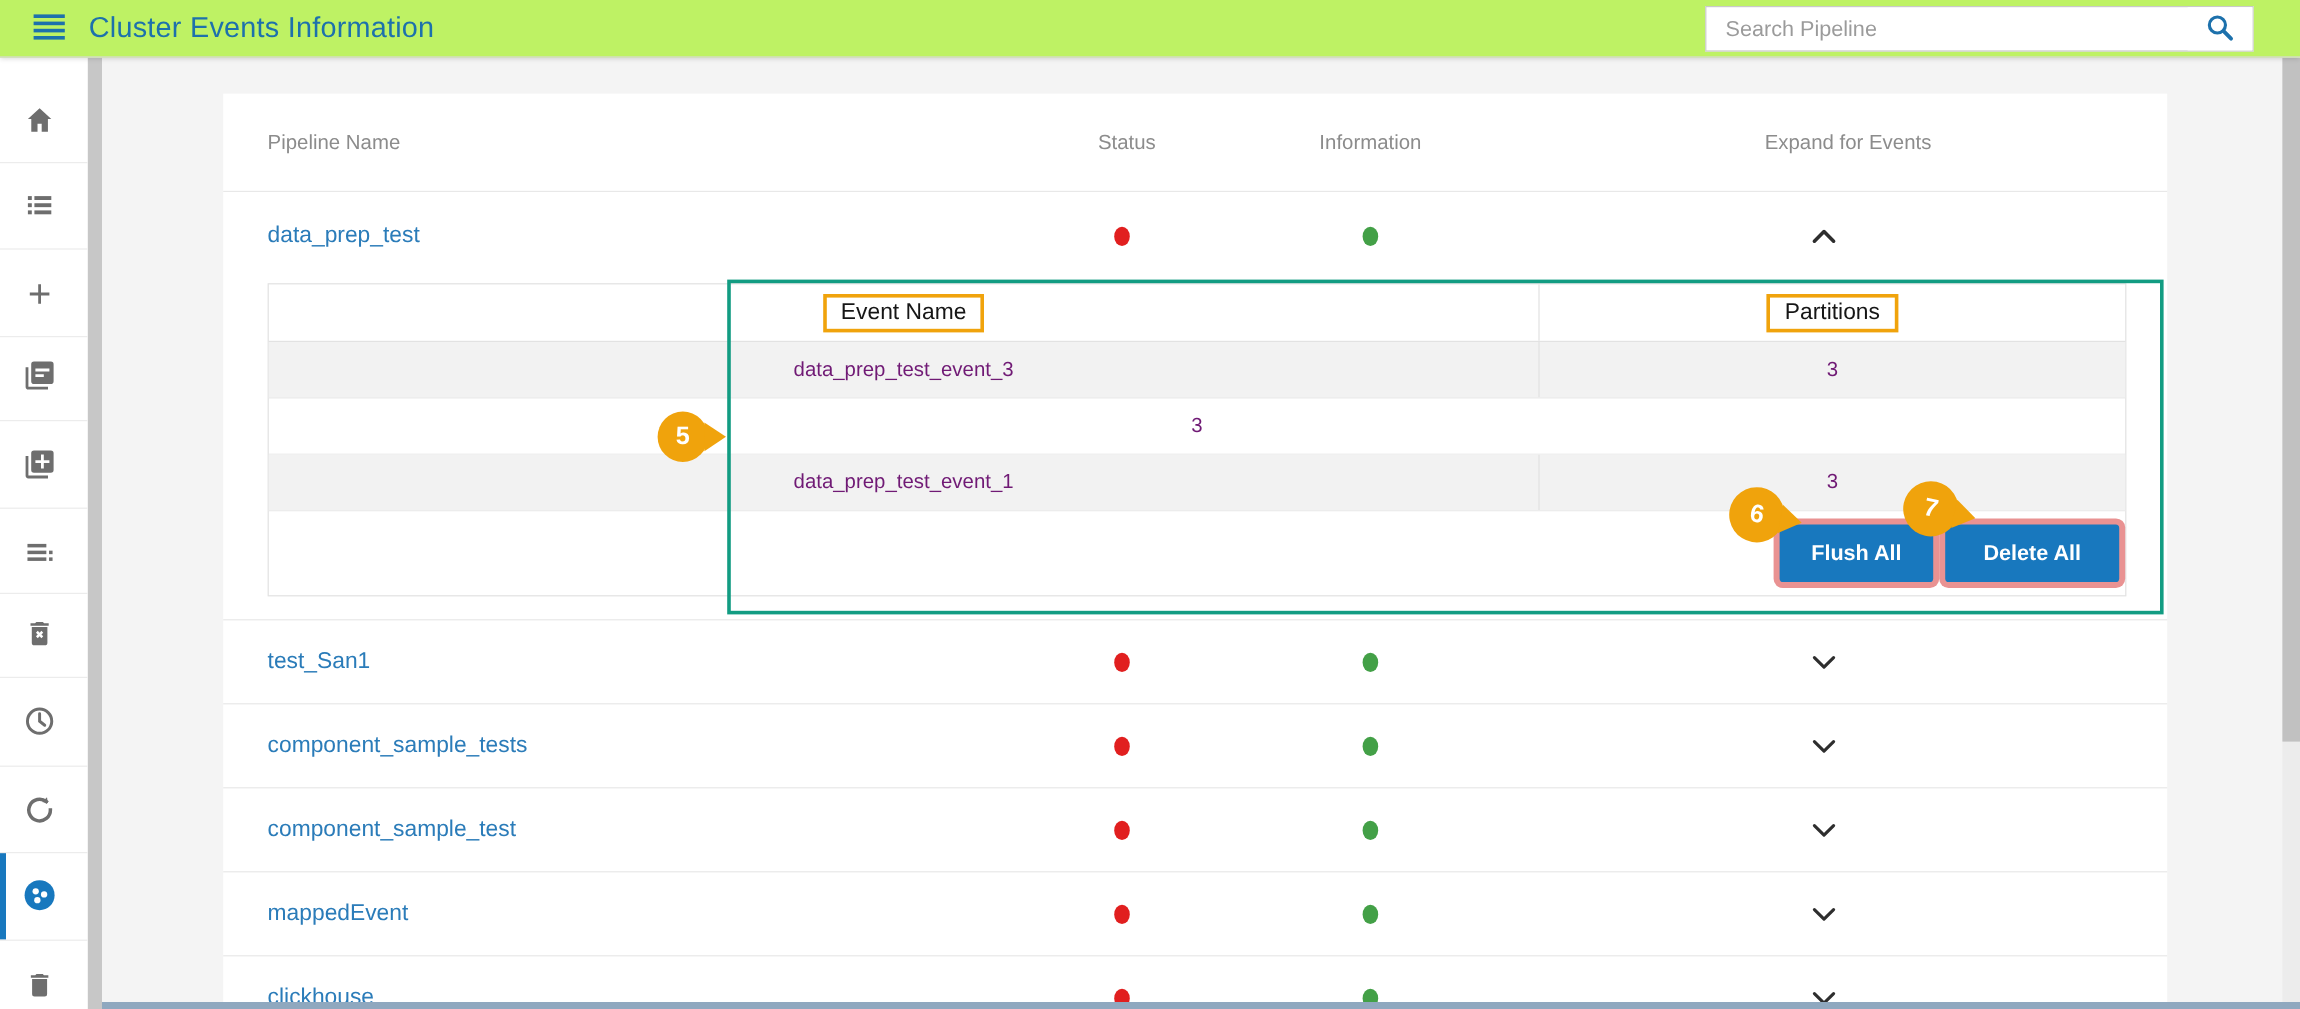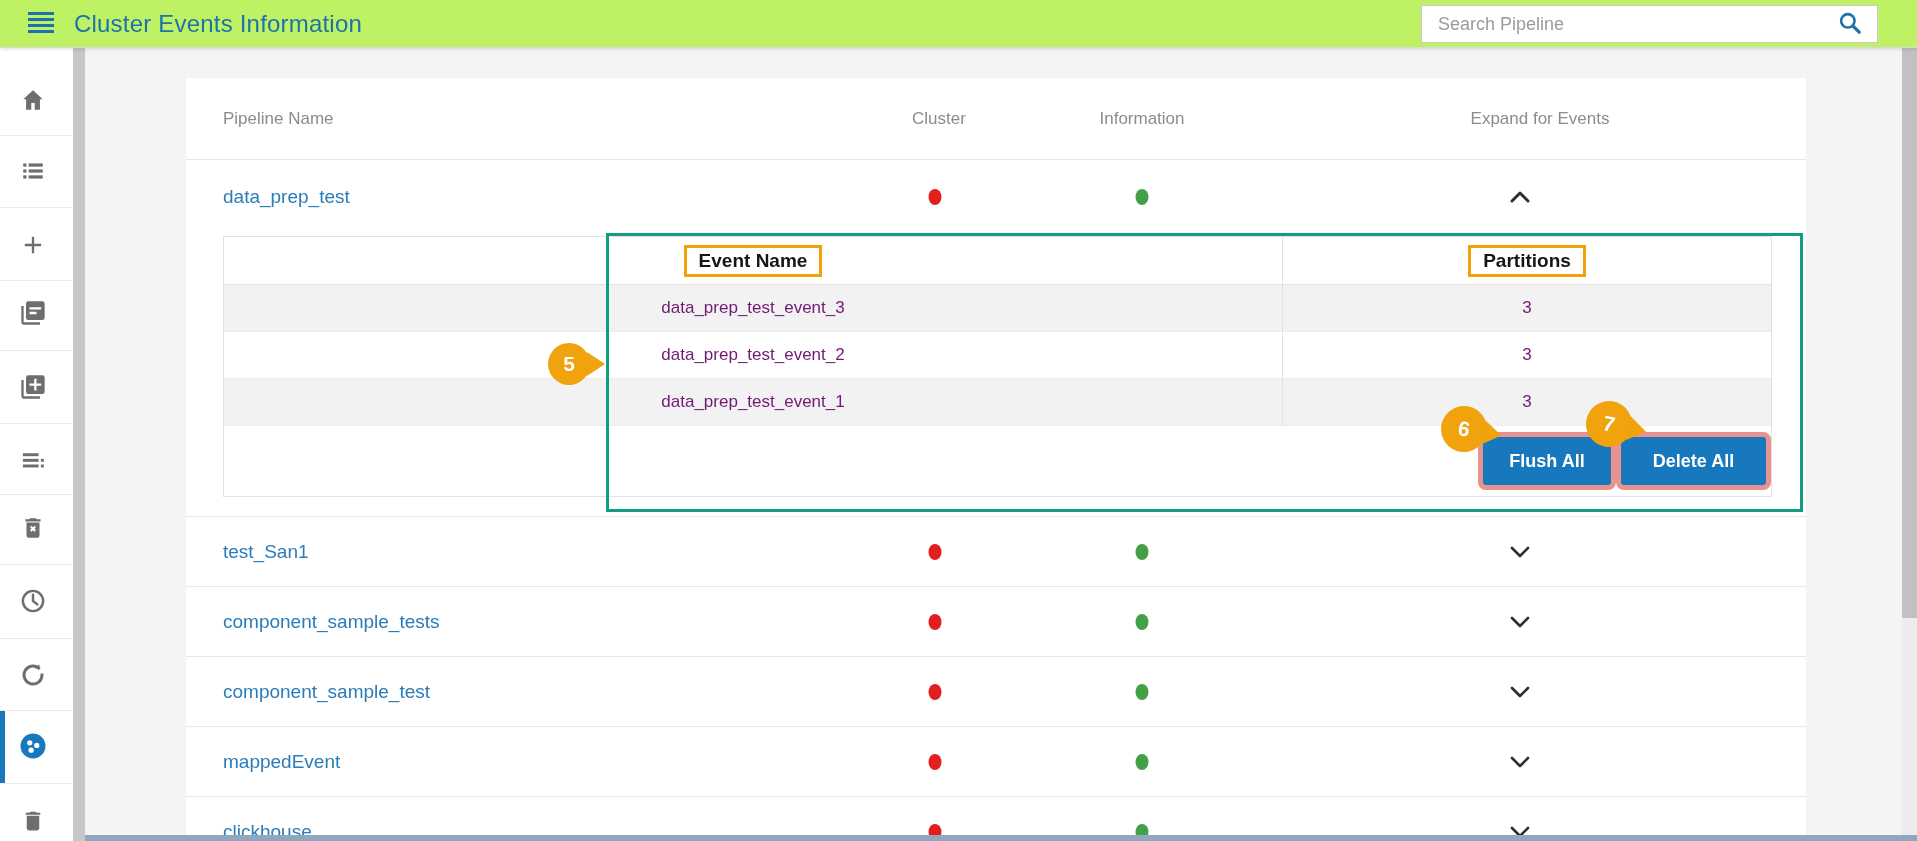--- a/index.html
+++ b/index.html
@@ -45,21 +45,21 @@
   .dot.red   { left:749px; background:#e11f1f; }
   .dot.green { left:956px; background:#43a047; }
   .chev { position:absolute; left:1334px; top:50%; transform:translate(-50%,-50%); cursor:pointer; line-height:0; }
 
   
   .etable { position:absolute; left:223px; top:236px; width:1549px; background:#fff;
             border:1px solid #e2e2e2; z-index:5; }
   .ehead { height:48px; display:flex; border-bottom:1px solid #e2e2e2; }
   .ecol1 { width:1059px; display:flex; align-items:center; justify-content:center; border-right:1px solid #e2e2e2; }
   .ecol2 { flex:1; display:flex; align-items:center; justify-content:center;text-align:right; }
-  .hl-box { border:3px solid #f0a30c; padding:2px 12px; font-weight:bold; font-size:19px; color:#161616; background:#fff; }
+  .hl-box { border:3px solid #f0a30c; padding:2px 12px; font-weight:normal; font-size:19px; color:#161616; background:#fff; }
   .erow { height:47px; display:flex; border-bottom:1px solid #ececec; font-size:17px; color:#701a75; }
   .erow.gray { background:#f2f2f2; }
   .ebtns { position:relative; height:70px; }
   .abtn { position:absolute; top:11px; height:48px; background:#1878be; color:#fff; border:none;
           border-radius:3px; font-size:18px; font-weight:600; font-family:"Liberation Sans",sans-serif;
           cursor:pointer; box-shadow:0 0 0 5px rgba(229,127,127,.85); }
   .btn-flush  { left:1259px; width:128px; }
   .btn-delete { left:1397px; width:145px; }
 
   
@@ -186,21 +186,21 @@
       <svg width="25" height="25" viewBox="0 0 24 24" fill="#6e6e6e">
         <path d="M6 19a2 2 0 0 0 2 2h8a2 2 0 0 0 2-2V7H6v12zM19 4h-3.5l-1-1h-5l-1 1H5v2h14V4z"></path>
       </svg>
     </div>
   </div>
   <div class="side-scroll"></div>
 
   <div class="card">
 
     <div class="thead-label" style="left:37px">Pipeline Name</div>
-    <div class="thead-label lbl-center" style="left:753px">Cluster</div>
+    <div class="thead-label lbl-center" style="left:753px">Status</div>
     <div class="thead-label lbl-center" style="left:956px">Information</div>
     <div class="thead-label lbl-center" style="left:1354px">Expand for Events</div>
 
     <div class="prow" style="top:81px; height:74px">
       <span class="pname">data_prep_test</span>
       <span class="dot red"></span>
       <span class="dot green"></span>
       <span class="chev">
         <svg width="24" height="16" viewBox="0 0 24 16" fill="none">
             <polyline points="4,12 12,4 20,12" stroke="#2e2e2e" stroke-width="3" stroke-linecap="round" stroke-linejoin="round"></polyline>
@@ -267,21 +267,20 @@
       </div>
       <div class="ecol2">
         <span class="hl-box">Partitions</span>
       </div>
     </div>
     <div class="erow gray">
       <div class="ecol1">data_prep_test_event_3</div>
       <div class="ecol2">3</div>
     </div>
     <div class="erow">
-      <div class="ecol1">data_prep_test_event_2</div>
       <div class="ecol2">3</div>
     </div>
     <div class="erow gray">
       <div class="ecol1">data_prep_test_event_1</div>
       <div class="ecol2">3</div>
     </div>
     <div class="ebtns">
       <button class="abtn btn-flush">Flush All</button>
       <button class="abtn btn-delete">Delete All</button>
     </div>

